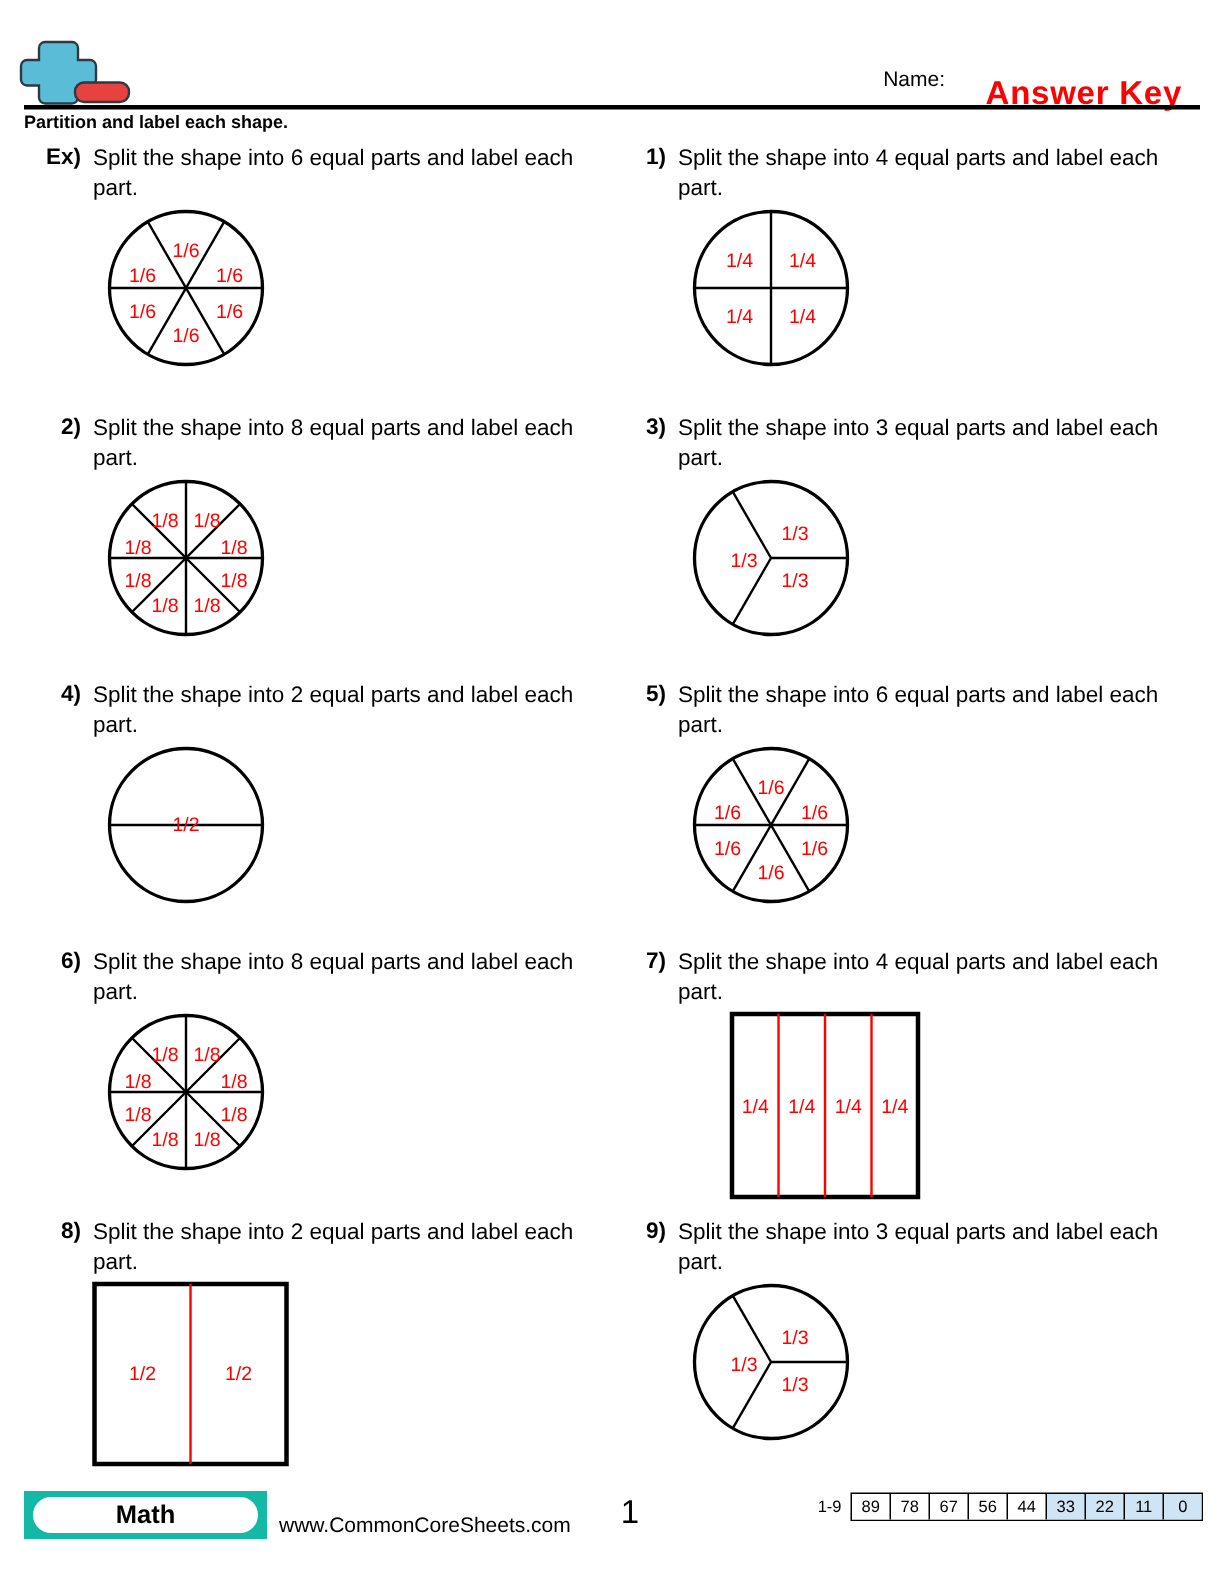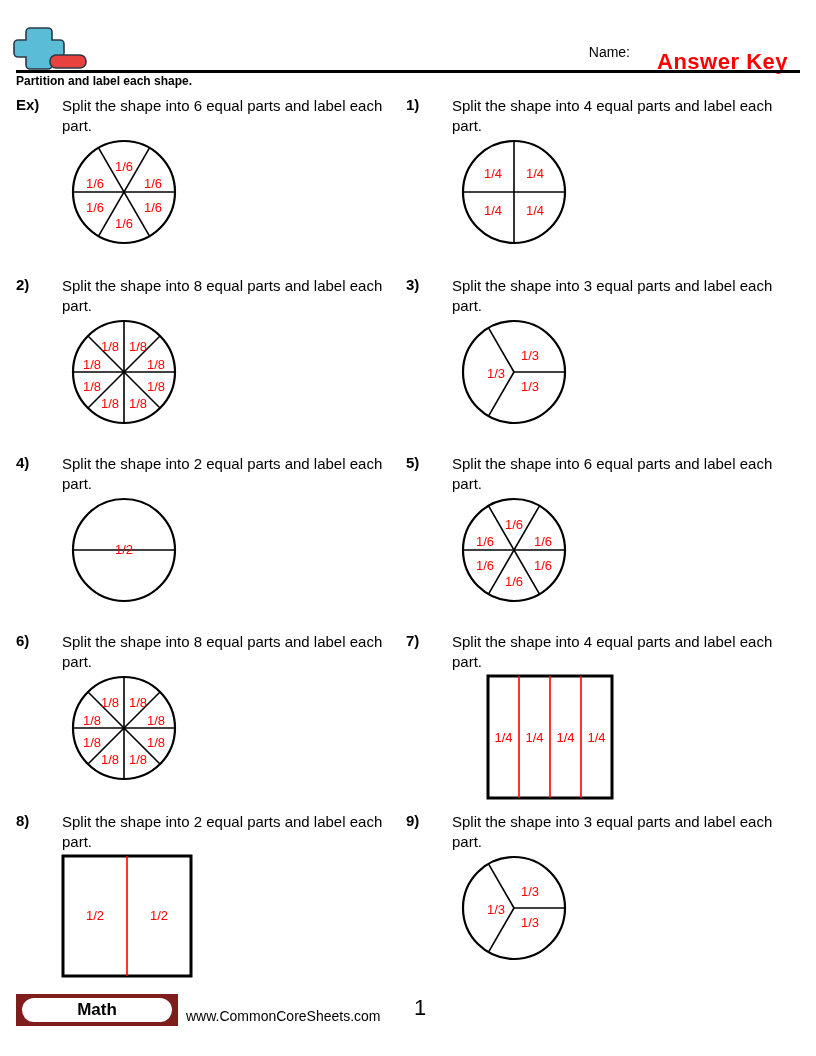--- a/index.html
+++ b/index.html
@@ -77,21 +77,21 @@
   }
   .p-head {
     position: relative;
     padding-left: 46px;
     min-height: 38px;
   }
   .p-num {
     position: absolute;
     left: 0; top: 0;
     width: 38px;
-    text-align: left;
+    text-align: right;
     font-size: 15px;
     font-weight: bold;
   }
   .p-text {
     font-size: 15px;
     line-height: 20px;
   }
   .p-figure {
     position: relative;
     margin-left: 46px;
@@ -107,21 +107,21 @@
   
   #footer {
     position: absolute;
     left: 0; top: 992px;
     width: 816px; height: 64px;
   }
   #math-pill {
     position: absolute;
     left: 16px; top: 2px;
     width: 162px; height: 32px;
-    background: #7f1d1d;
+    background: #14b8a6;
     display: flex;
     align-items: center;
     justify-content: center;
   }
   #math-pill-inner {
     width: 150px; height: 24px;
     background: #fff;
     border-radius: 13px;
     display: flex;
     align-items: center;
@@ -382,13 +382,27 @@
 
 </div>
 
 <div id="footer">
   <div id="math-pill">
     <div id="math-pill-inner">Math</div>
   </div>
   <div id="site-url">www.CommonCoreSheets.com</div>
   <div id="page-number">1</div>
 
+  <div id="score-wrap">
+    <div id="score-range">1-9</div>
+    <div id="score-table">
+      <div class="score-cell">89</div>
+      <div class="score-cell">78</div>
+      <div class="score-cell">67</div>
+      <div class="score-cell">56</div>
+      <div class="score-cell">44</div>
+      <div class="score-cell hl">33</div>
+      <div class="score-cell hl">22</div>
+      <div class="score-cell hl">11</div>
+      <div class="score-cell hl">0</div>
+    </div>
+  </div>
 </div>
 
 </body></html>

